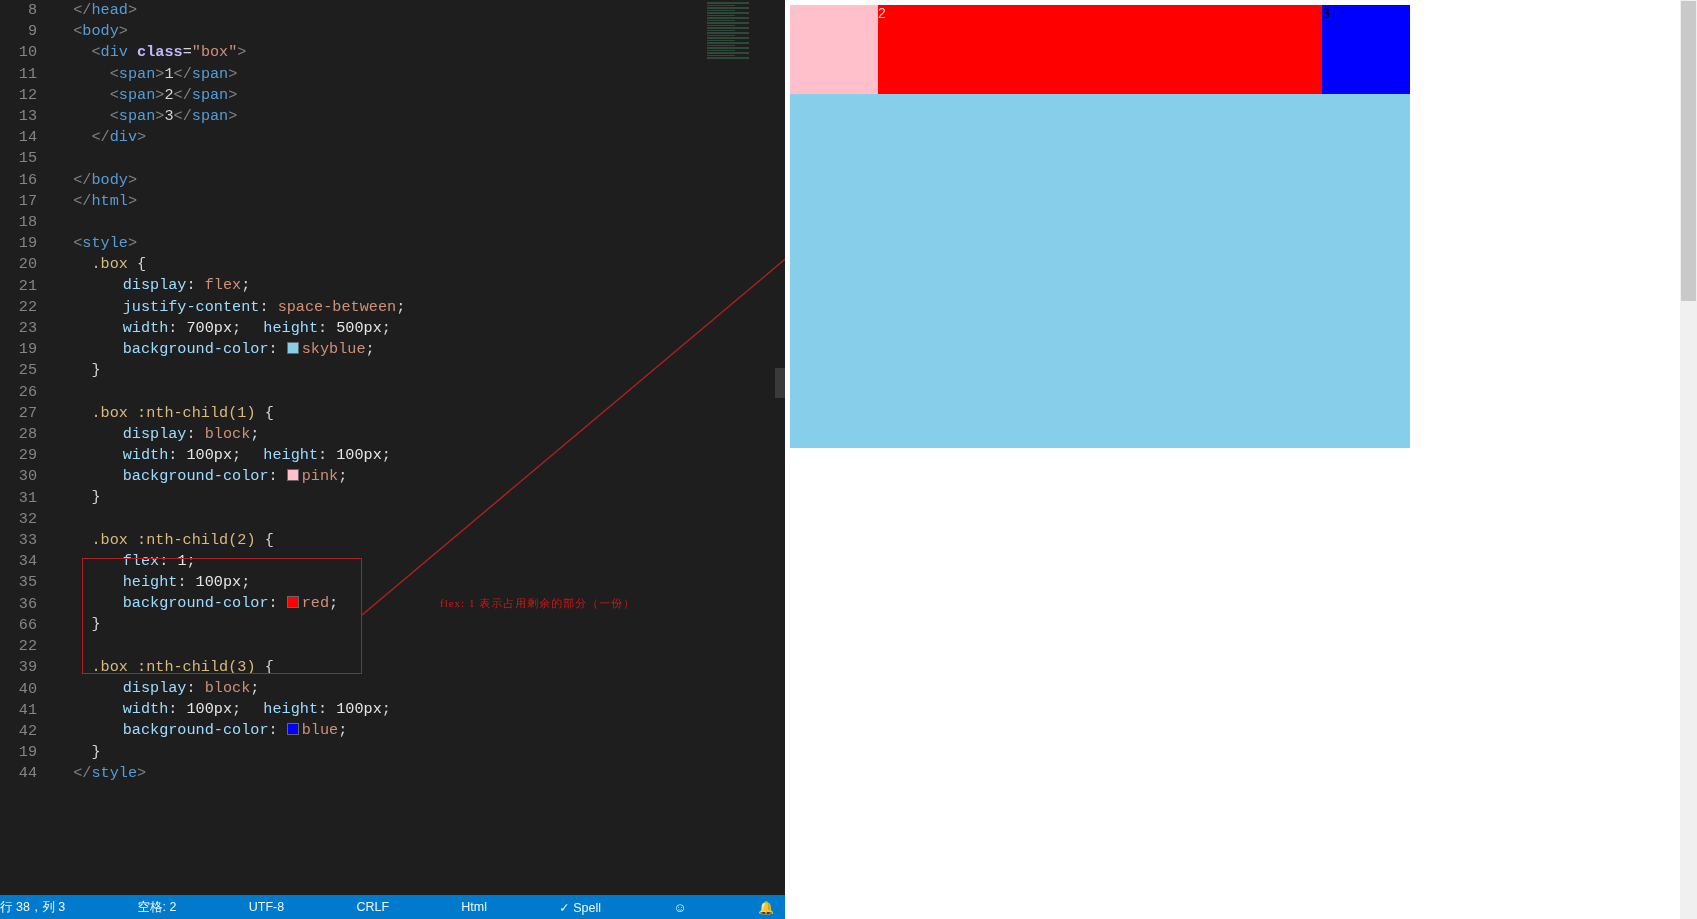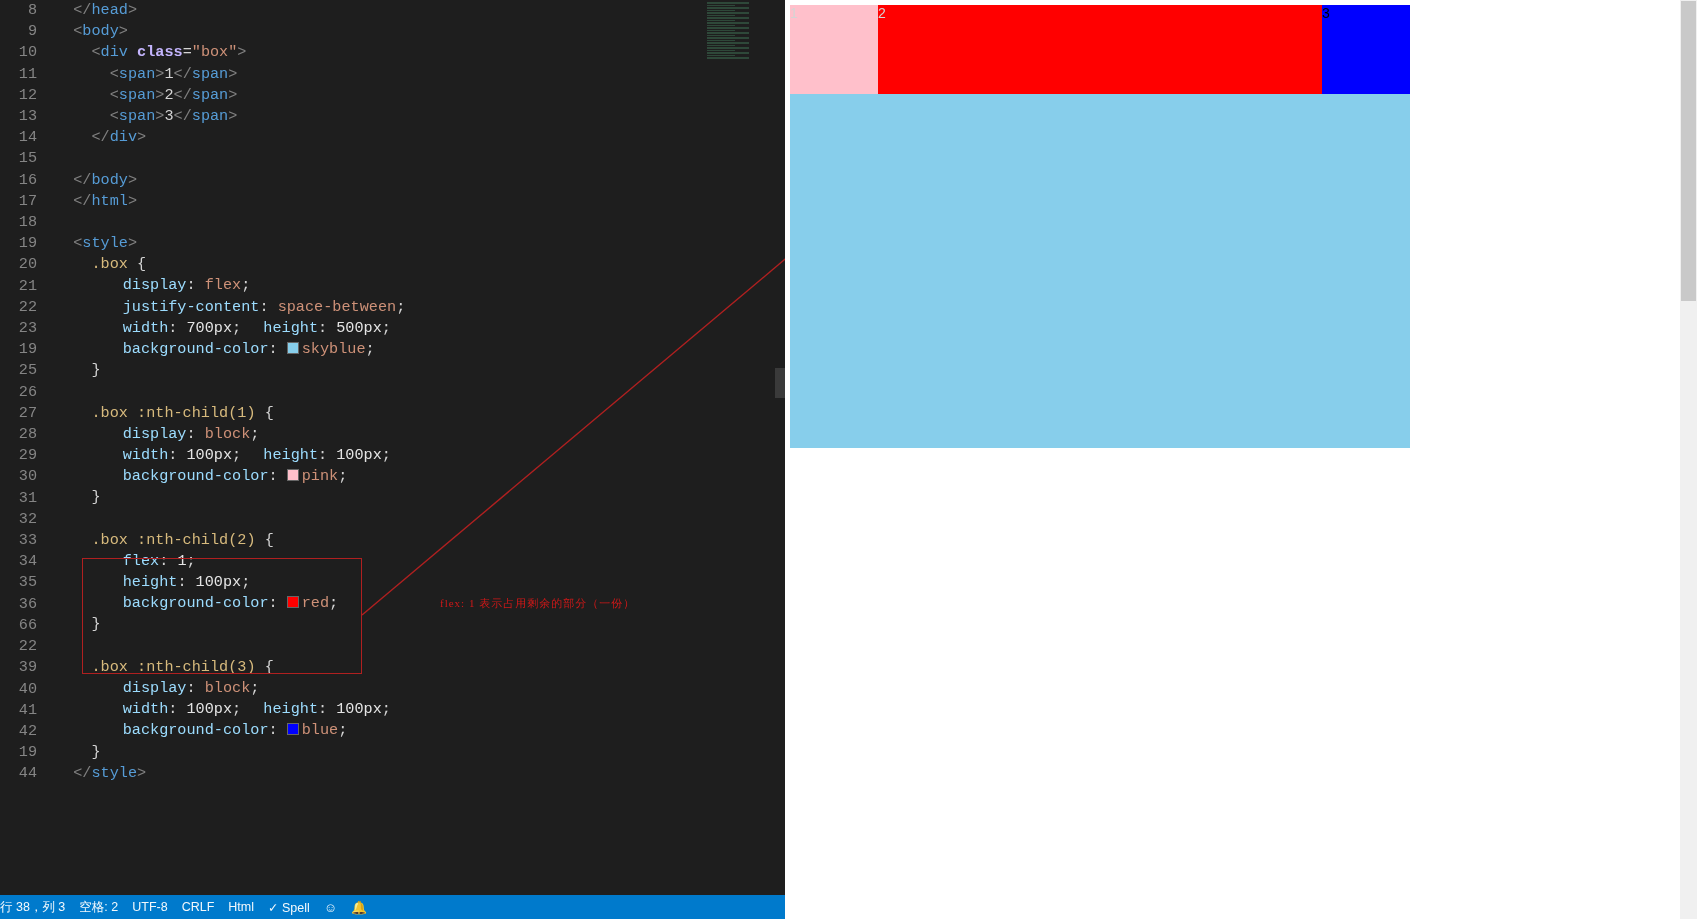--- a/index.html
+++ b/index.html
@@ -114,21 +114,21 @@
     background: #3a3a3a;
   }
 
   .statusbar {
     height: 24px;
     background: #007acc;
     color: #fff;
     font-size: 12.5px;
     display: flex;
     align-items: center;
-    justify-content: flex-start;
+    justify-content: space-between;
     gap: 14px;
     padding: 0 10px 0 0;
     font-family: "Segoe UI", sans-serif;
   }
   .statusbar span { opacity: 0.95; }
   .status-icon { font-size: 13px; }
 
   .preview-pane {
     flex: 1;
     background: #fff;

